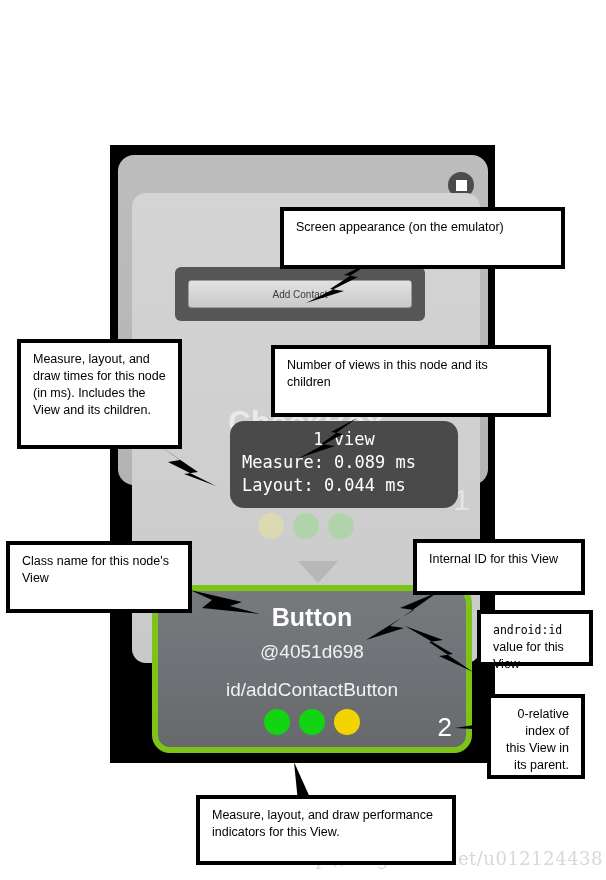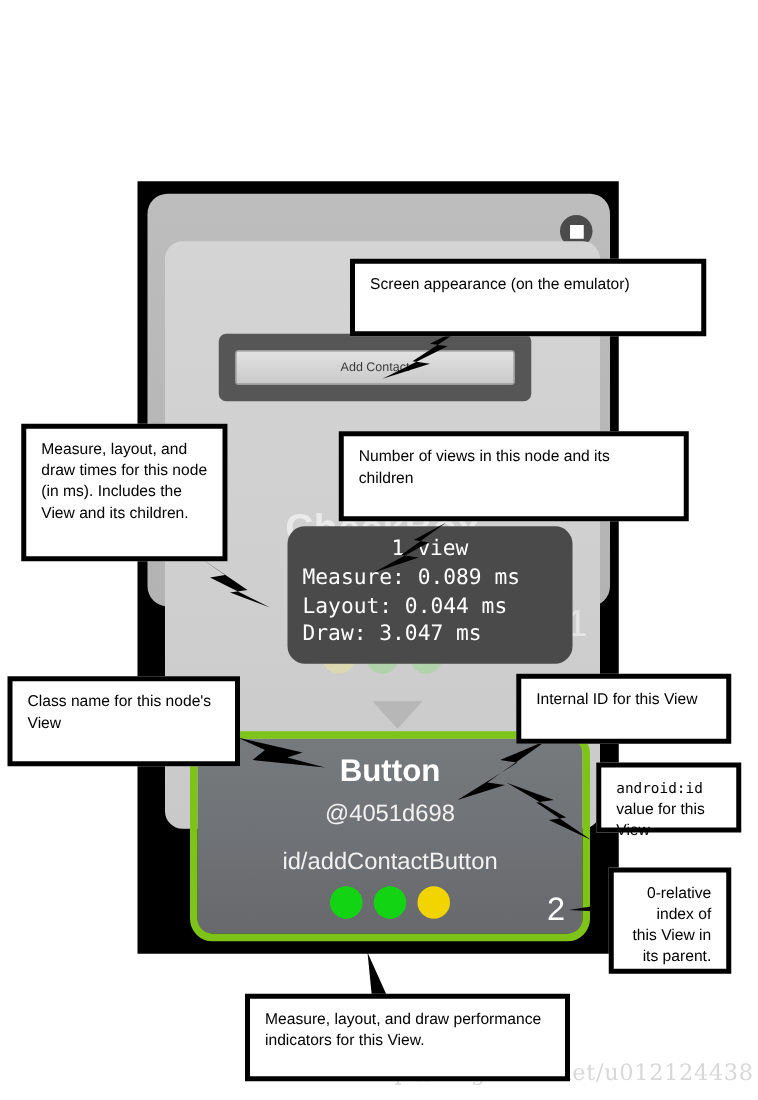--- a/index.html
+++ b/index.html
@@ -259,21 +259,20 @@
       <span class="dot" style="background:#f2d400"></span>
     </div>
     <div class="btn-index">2</div>
   </div>
 </div>
 
 <div id="tooltip">
   <div class="tt-head">1 view</div>
   <div class="tt-line">Measure: 0.089 ms</div>
   <div class="tt-line">Layout: 0.044 ms</div>
-  <div class="tt-line">Draw: 3.047 ms</div>
 </div>
 
 <div class="leader" style="left:300px; top:255px;">
   <svg width="80" height="50" viewBox="0 0 80 50">
     <polygon points="76,4 30,34 44,36 6,48 58,22 44,20" fill="#000"></polygon>
   </svg>
 </div>
 
 <div class="leader" style="left:295px; top:416px;">
   <svg width="70" height="45" viewBox="0 0 70 45">

